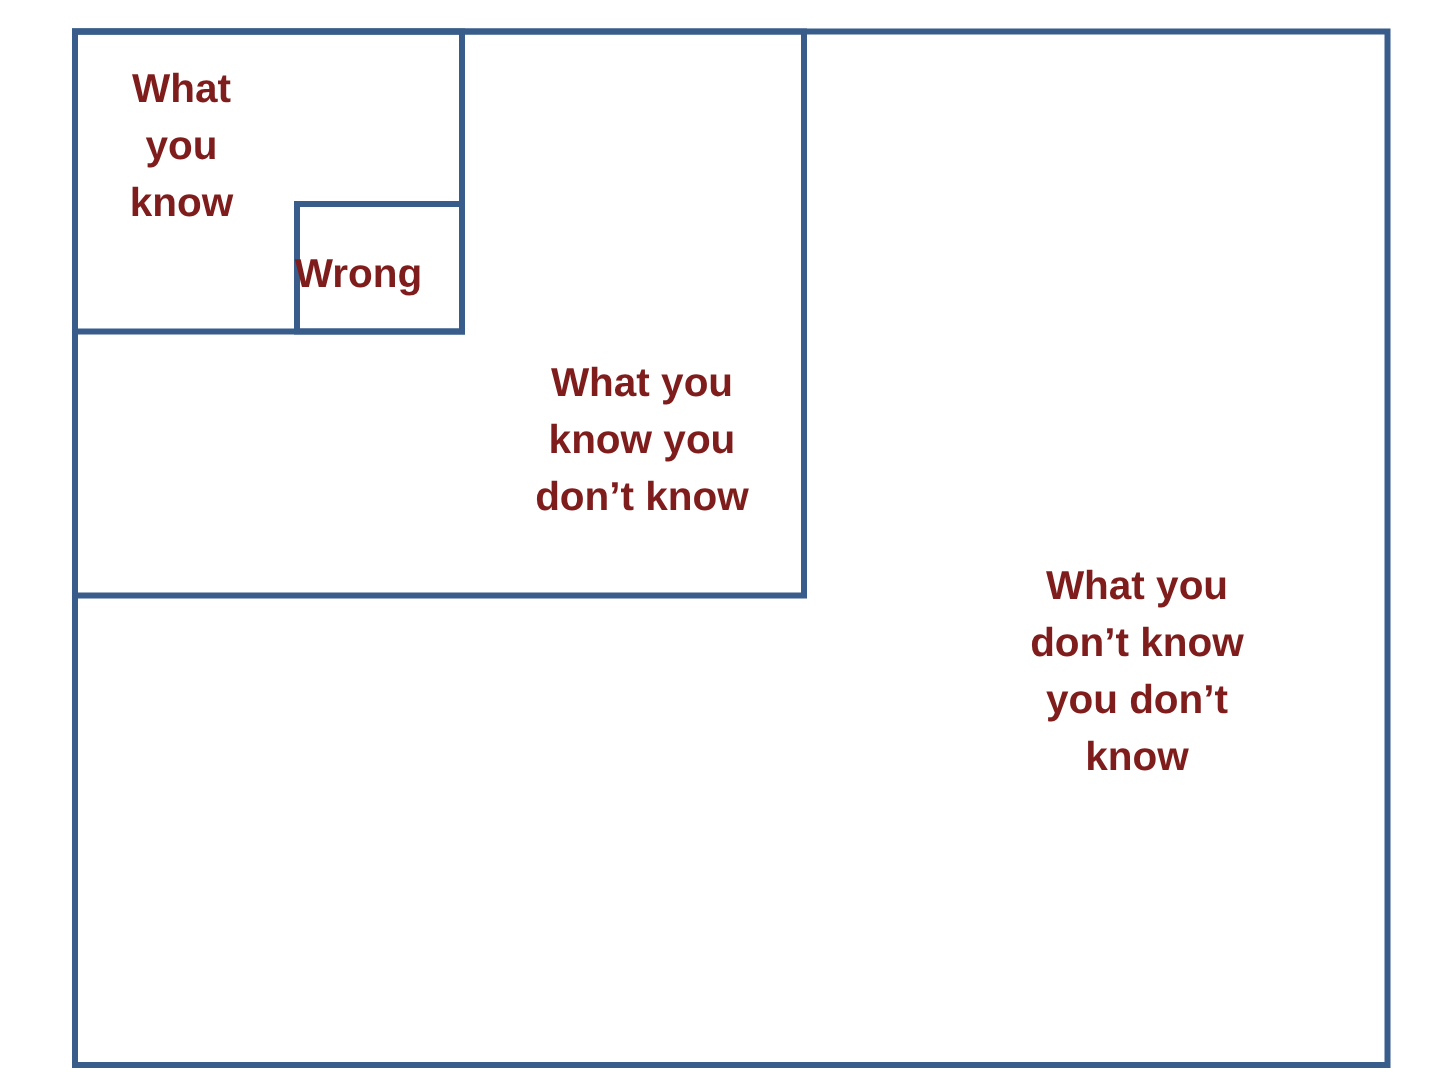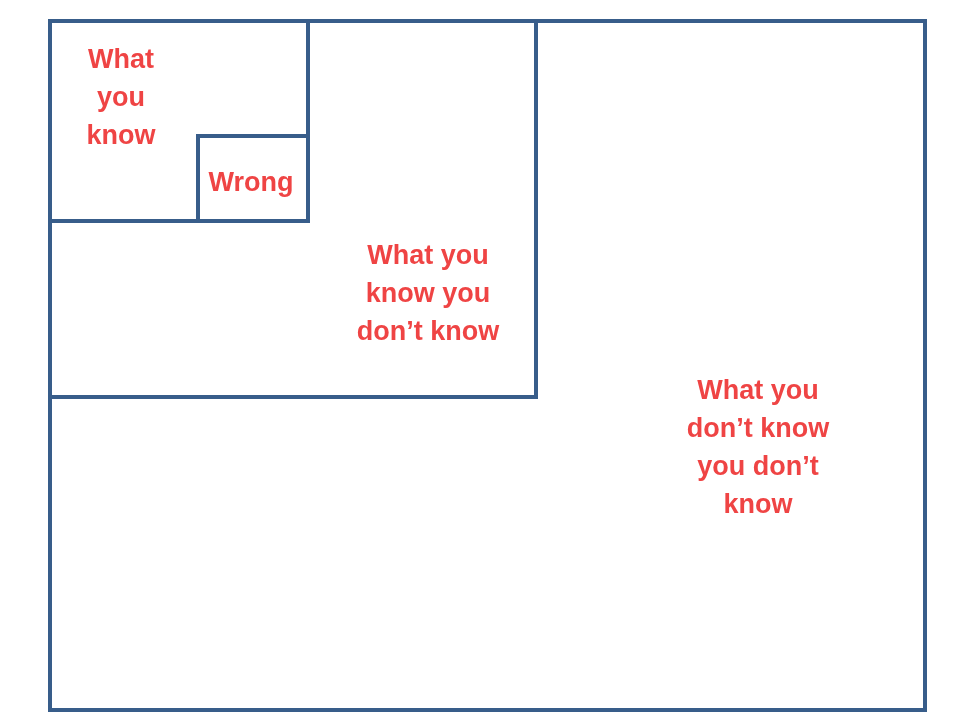--- a/index.html
+++ b/index.html
@@ -27,26 +27,26 @@
   }
   #outer-box   { left: 48px;  top: 19px;  width: 879px; height: 693px; }
   #middle-box  { left: 48px;  top: 19px;  width: 490px; height: 380px; }
   #known-box   { left: 48px;  top: 19px;  width: 262px; height: 204px; }
   #wrong-box   { left: 196px; top: 134px; width: 114px; height: 89px;  }
   .label {
     position: absolute;
     font-weight: 700;
     font-size: 27px;
     line-height: 38px;
-    color: #ef4444;
+    color: #7f1d1d;
     text-align: center;
     white-space: pre-line;
   }
   #label-known            { left: 41px;  top: 40px;  width: 160px; }
-  #label-wrong            { left: 191px; top: 163px; width: 120px; }
+  #label-wrong            { left: 179px; top: 163px; width: 120px; }
   #label-known-unknown    { left: 313px; top: 236px; width: 230px; }
   #label-unknown-unknown  { left: 643px; top: 371px; width: 230px; }
 </style>
 </head>
 <body>
 
 <div class="slide">
 
   <div class="rect" id="outer-box"></div>
 

